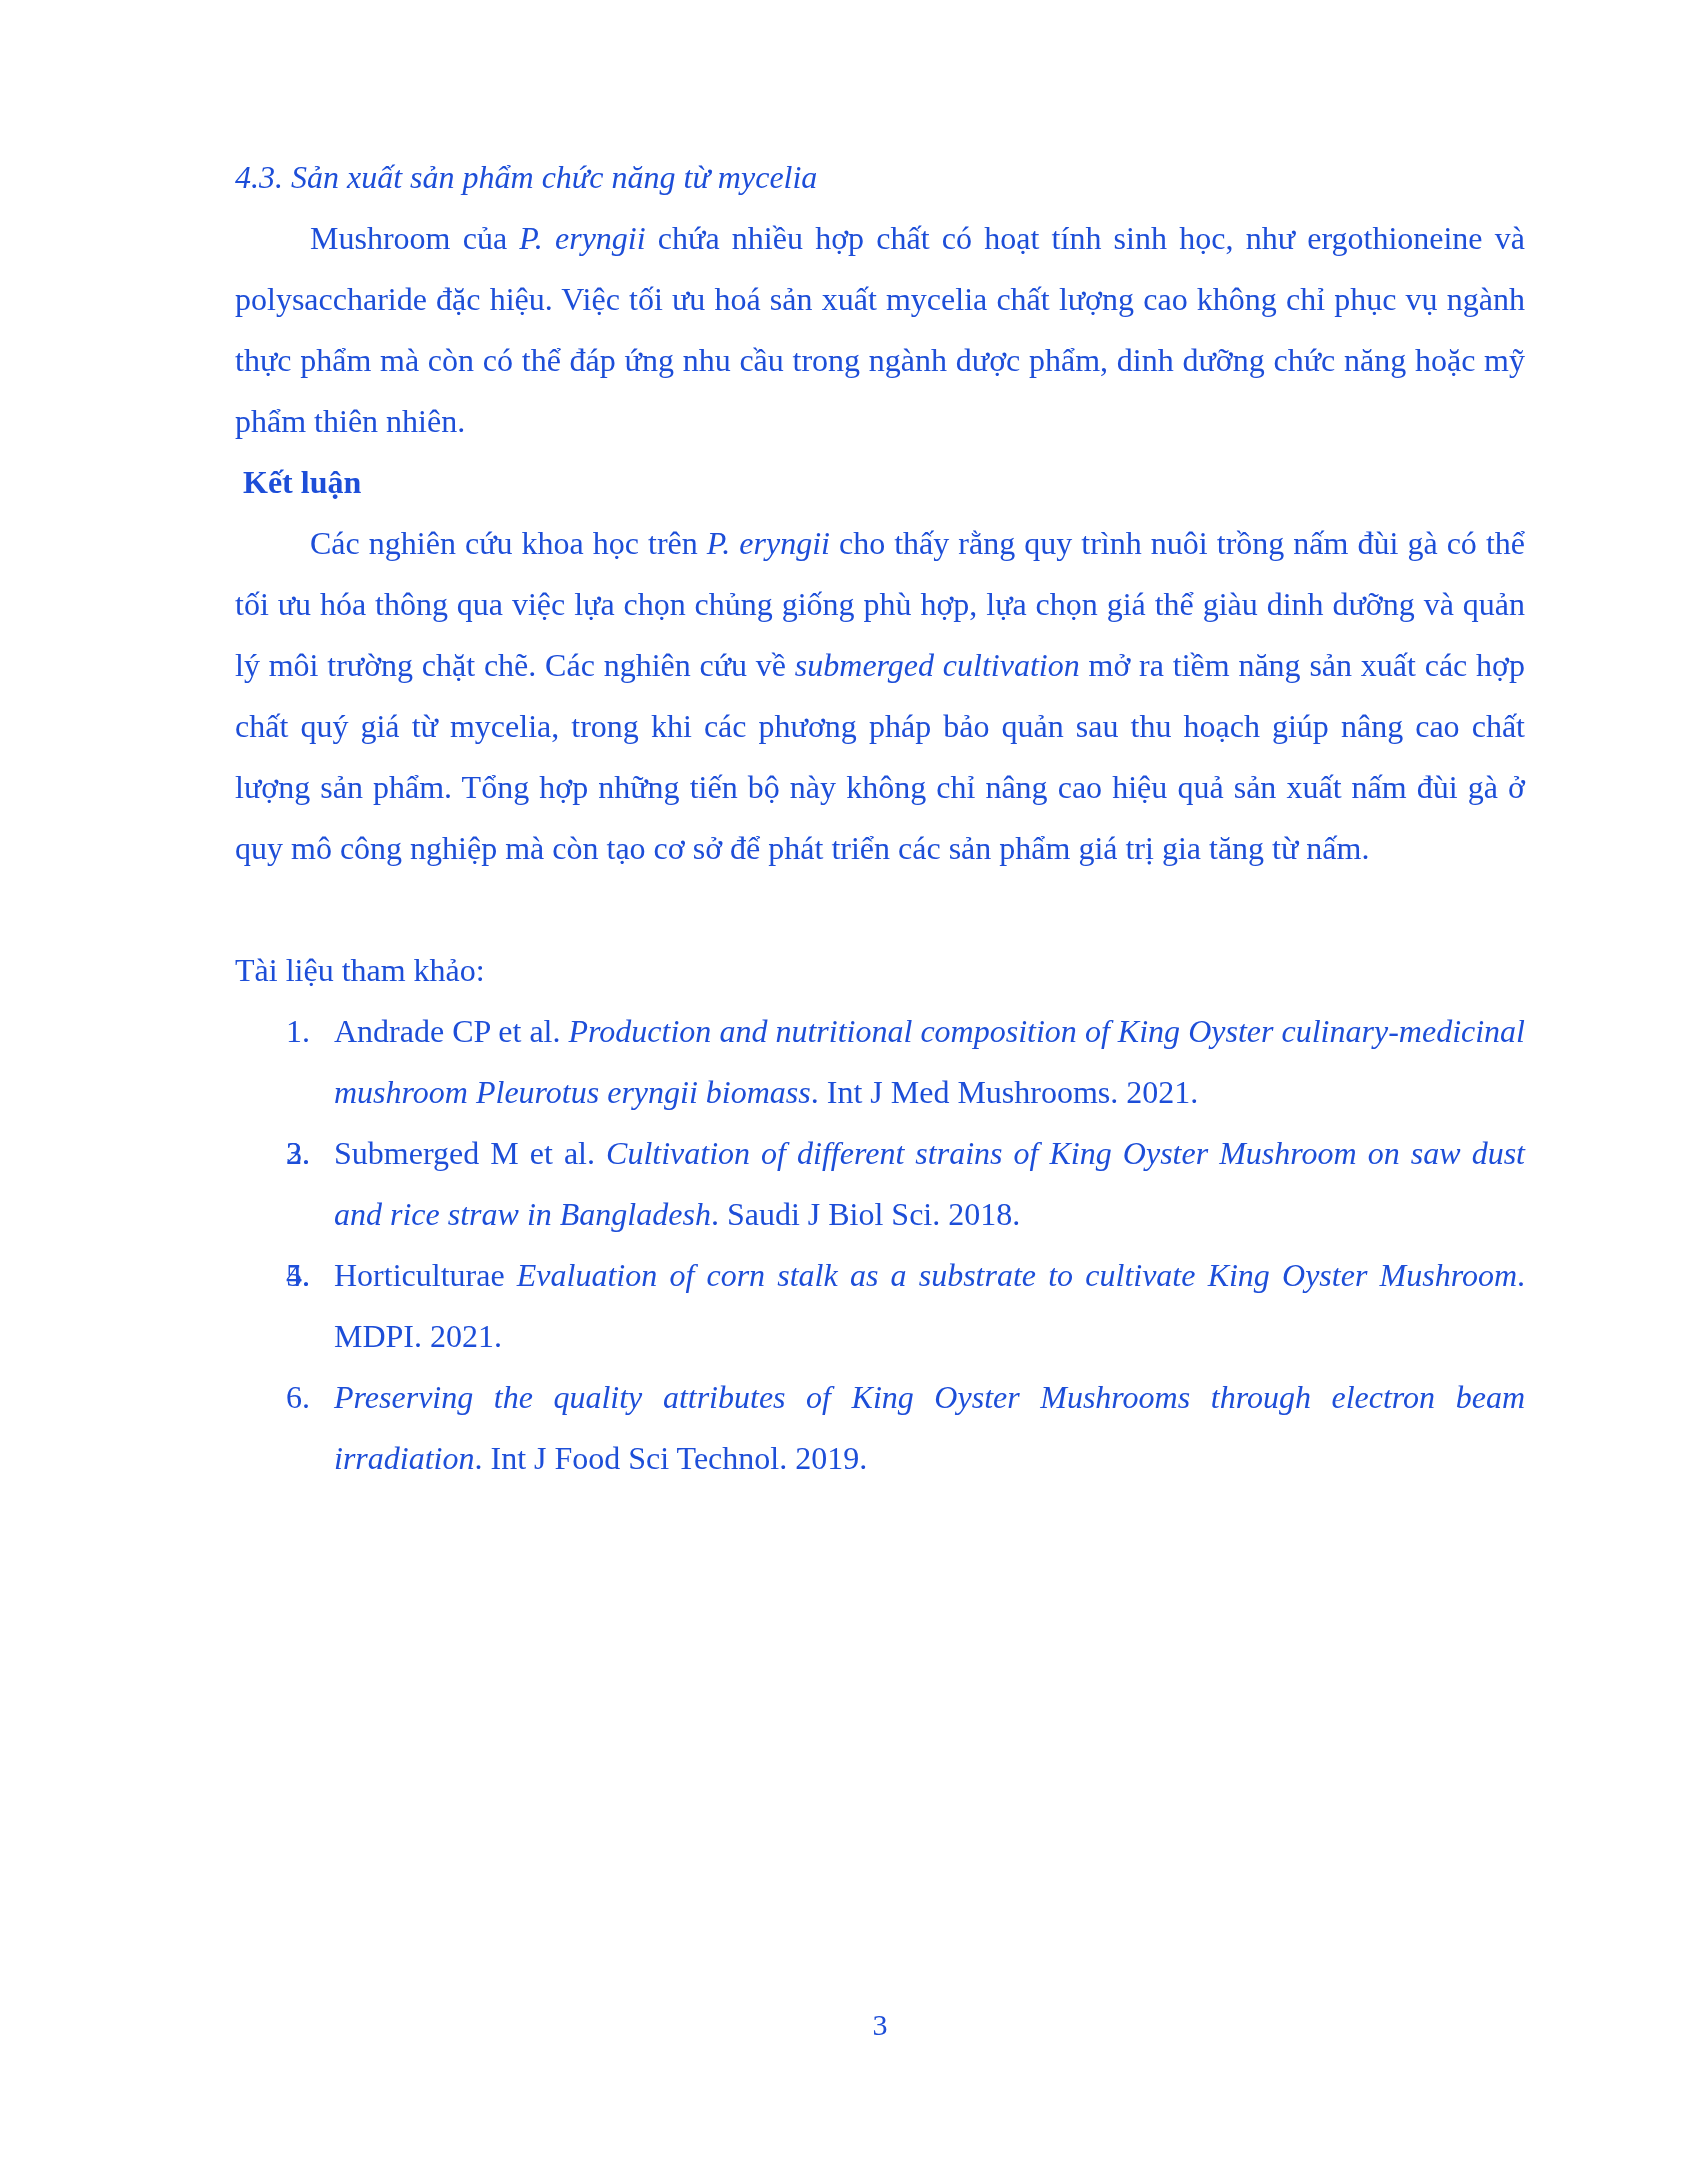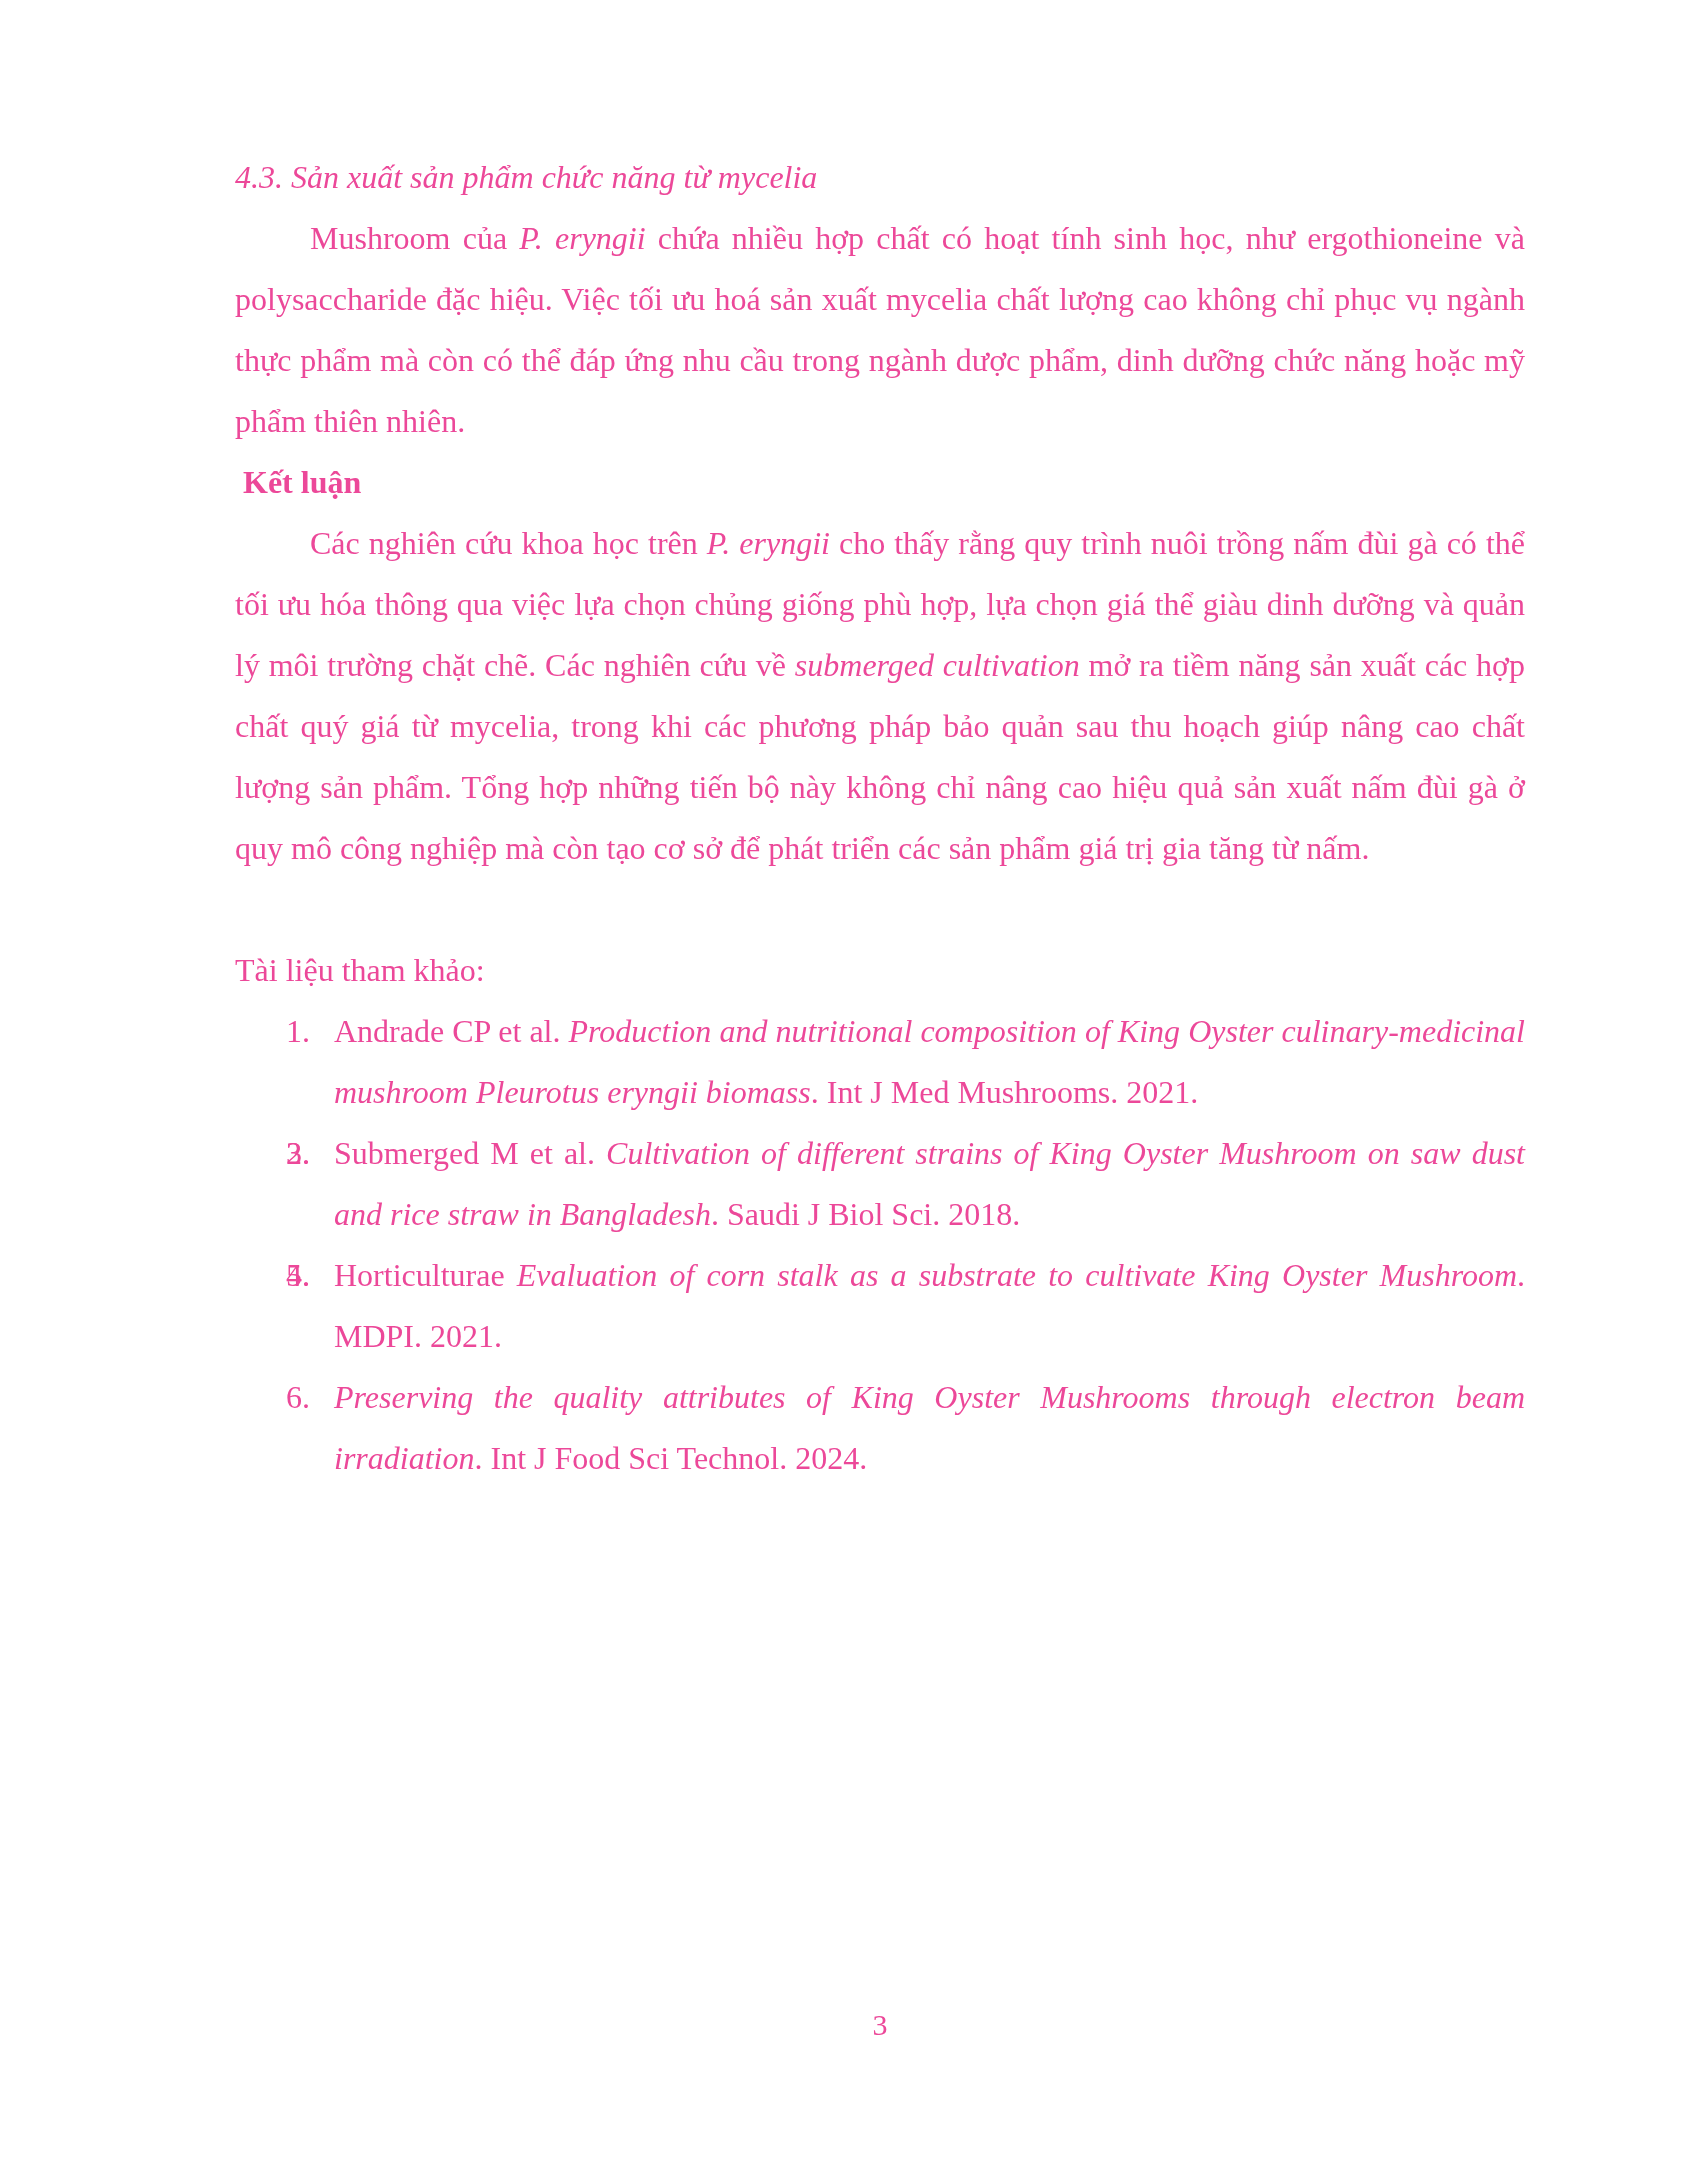--- a/index.html
+++ b/index.html
@@ -5,21 +5,21 @@
   html, body {
     margin: 0;
     padding: 0;
     background: #ffffff;
   }
   .page {
     position: relative;
     width: 1683px;
     height: 2178px;
     background: #ffffff;
-    color: #ec4899;
+    color: #1d4ed8;
     font-family: "Liberation Serif", "DejaVu Serif", serif;
     font-size: 32px;
     overflow: hidden;
   }
   .content {
     position: absolute;
     left: 235px;
     top: 147px;
     width: 1290px;
     line-height: 61px;
@@ -95,21 +95,21 @@
     <span class="ref-num">4.</span>
   </div>
 
   <div class="ref-item">
     <span class="ref-num">5.</span>
     <span class="ref-text"><span>Horticulturae </span><span class="i">Evaluation of corn stalk as a substrate to cultivate King Oyster Mushroom</span><span>. MDPI. 2021.</span></span>
   </div>
 
   <div class="ref-item">
     <span class="ref-num">6.</span>
-    <span class="ref-text"><span class="i">Preserving the quality attributes of King Oyster Mushrooms through electron beam irradiation</span><span>. Int J Food Sci Technol. 2024.</span></span>
+    <span class="ref-text"><span class="i">Preserving the quality attributes of King Oyster Mushrooms through electron beam irradiation</span><span>. Int J Food Sci Technol. 2019.</span></span>
   </div>
 </div>
 
   </div>
 
   <div class="footer-pagenum">3</div>
 </div>
 
 
 </body></html>

